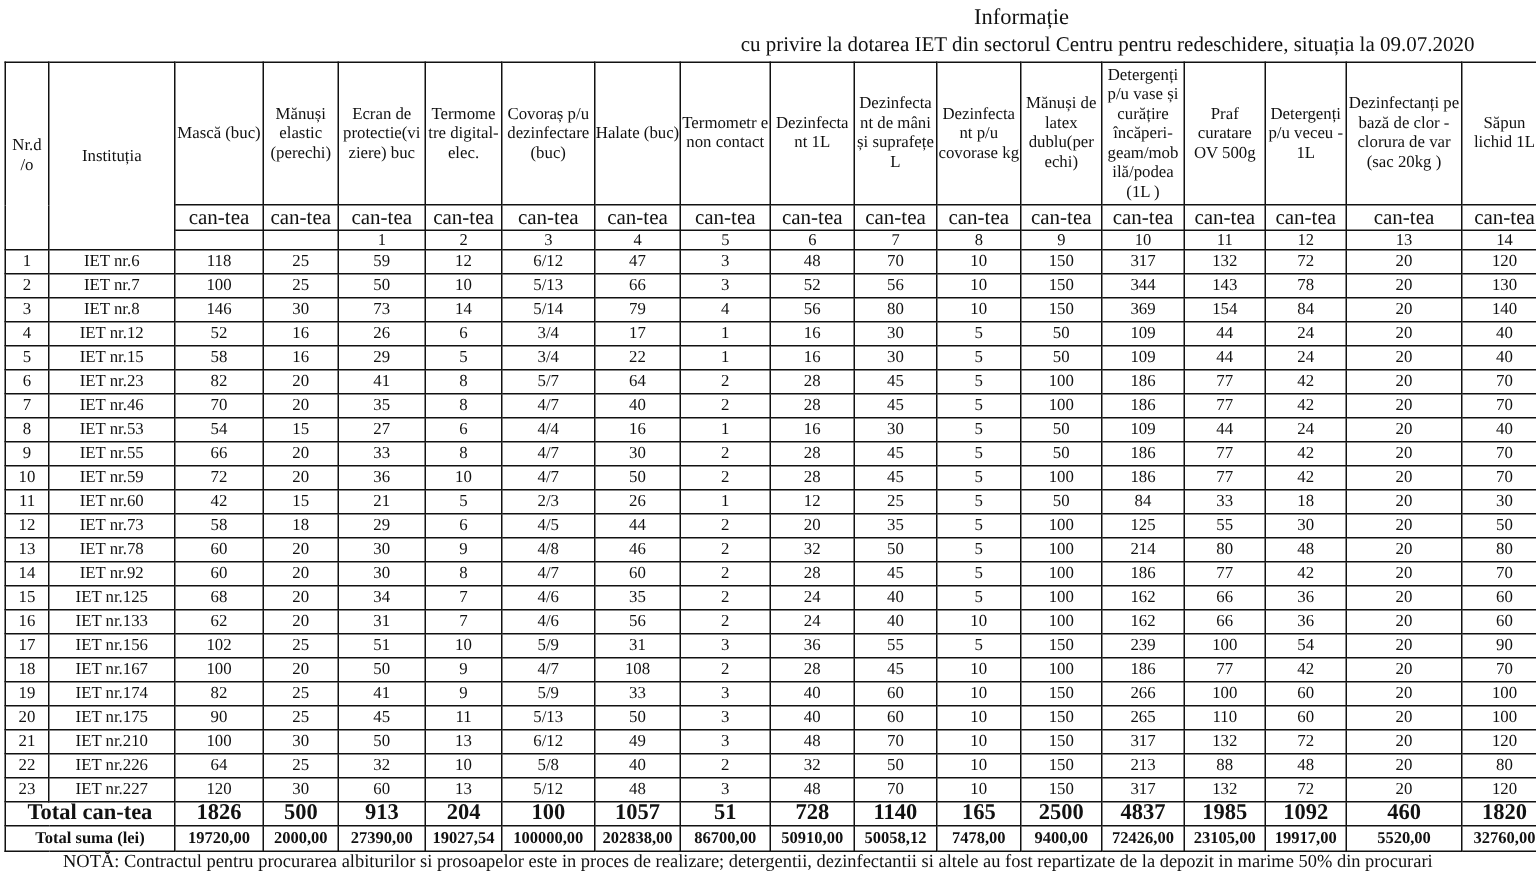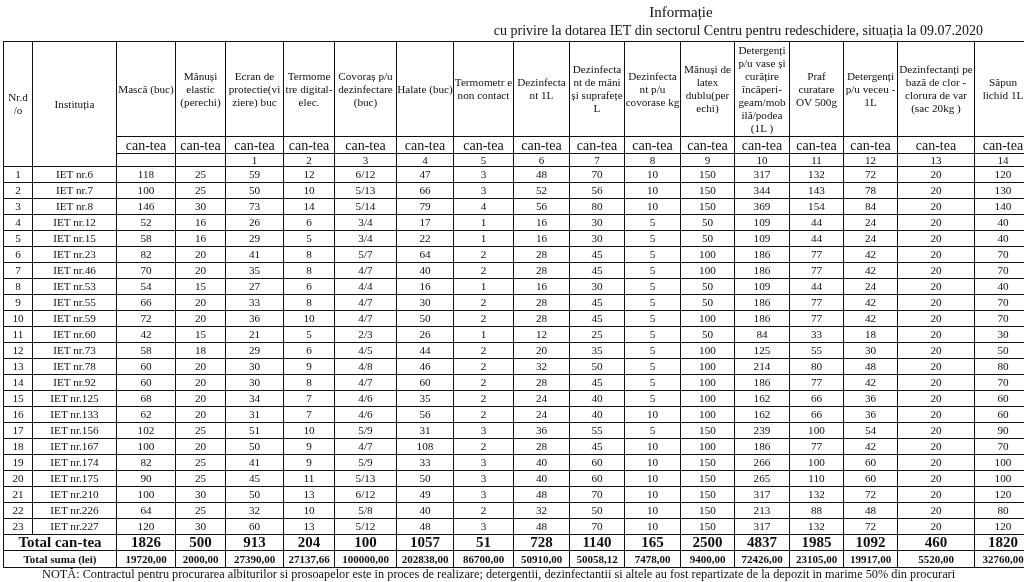--- a/index.html
+++ b/index.html
@@ -590,21 +590,21 @@
         <td>1985</td>
         <td>1092</td>
         <td>460</td>
         <td>1820</td>
       </tr>
       <tr class="sum">
         <td colspan="2">Total suma (lei)</td>
         <td class="">19720,00</td>
         <td class="">2000,00</td>
         <td class="">27390,00</td>
-        <td class="">27137,66</td>
+        <td class="">19027,54</td>
         <td class="">100000,00</td>
         <td class="">202838,00</td>
         <td class="">86700,00</td>
         <td class="">50910,00</td>
         <td class="">50058,12</td>
         <td class="">7478,00</td>
         <td class="">9400,00</td>
         <td class="">72426,00</td>
         <td class="">23105,00</td>
         <td class="">19917,00</td>

